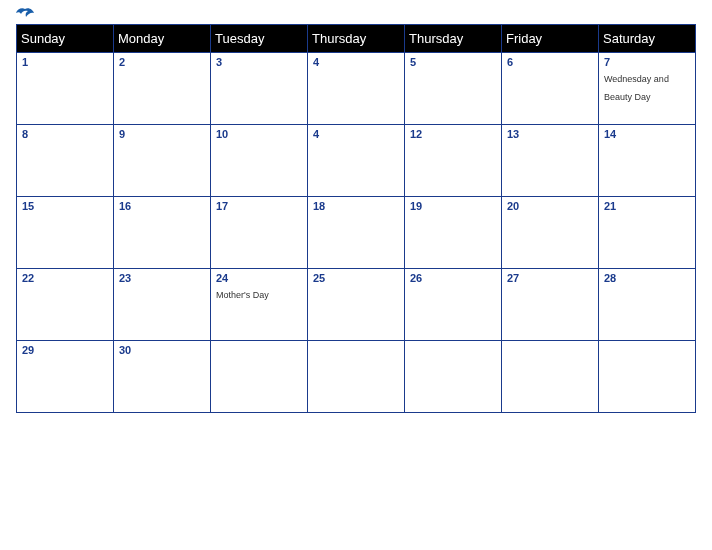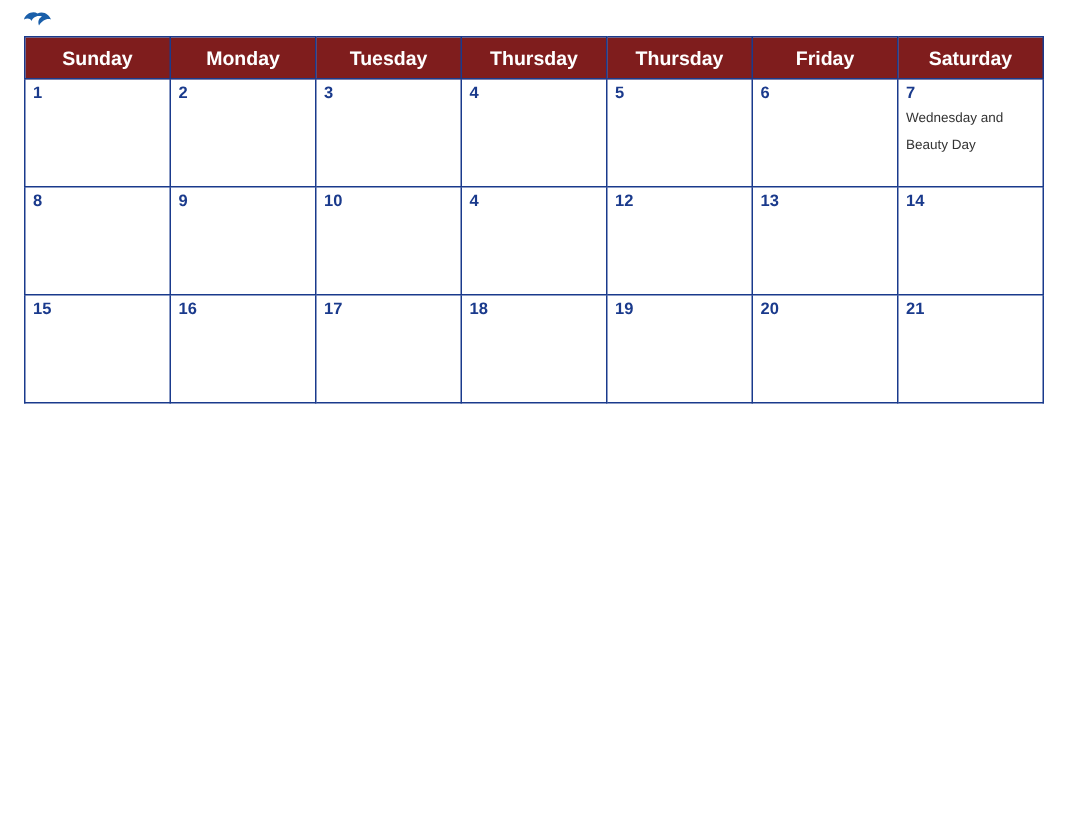--- a/index.html
+++ b/index.html
@@ -71,26 +71,26 @@
       color: #333;
     }
 
     .calendar-table {
       width: 100%;
       border-collapse: collapse;
       border: 1px solid #1a3a8c;
     }
 
     .calendar-table th {
-      background-color: #7f1d1d;
+      background-color: #000000;
       color: white;
-      text-align: center;
+      text-align: left;
       padding: 6px 4px;
       font-size: 13px;
-      font-weight: bold;
+      font-weight: normal;
       border: 1px solid #1a3a8c;
     }
 
     .calendar-table td {
       border: 1px solid #1a3a8c;
       vertical-align: top;
       width: calc(100% / 7);
       height: 72px;
       padding: 3px 5px;
       background: #fff;
@@ -211,14 +211,48 @@
         <td>
           <span class="day-number">19</span>
         </td>
         <td>
           <span class="day-number">20</span>
         </td>
         <td>
           <span class="day-number">21</span>
         </td>
       </tr>
+      <tr>
+        <td>
+          <span class="day-number">22</span>
+        </td>
+        <td>
+          <span class="day-number">23</span>
+        </td>
+        <td><span class="day-number">24</span><span class="event-text">Mother's Day</span></td>
+        <td>
+          <span class="day-number">25</span>
+        </td>
+        <td>
+          <span class="day-number">26</span>
+        </td>
+        <td>
+          <span class="day-number">27</span>
+        </td>
+        <td>
+          <span class="day-number">28</span>
+        </td>
+      </tr>
+      <tr class="last-row">
+        <td>
+          <span class="day-number">29</span>
+        </td>
+        <td>
+          <span class="day-number">30</span>
+        </td>
+        <td class="empty-cell"></td>
+        <td class="empty-cell"></td>
+        <td class="empty-cell"></td>
+        <td class="empty-cell"></td>
+        <td class="empty-cell"></td>
+      </tr>
     </tbody>
 </table>
 
 </body></html>

